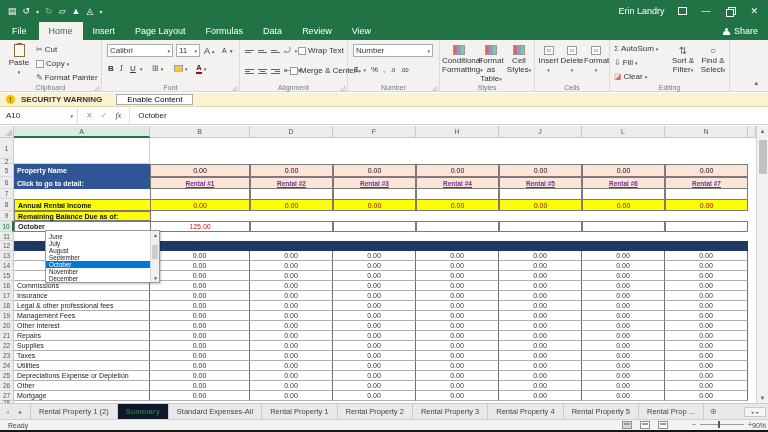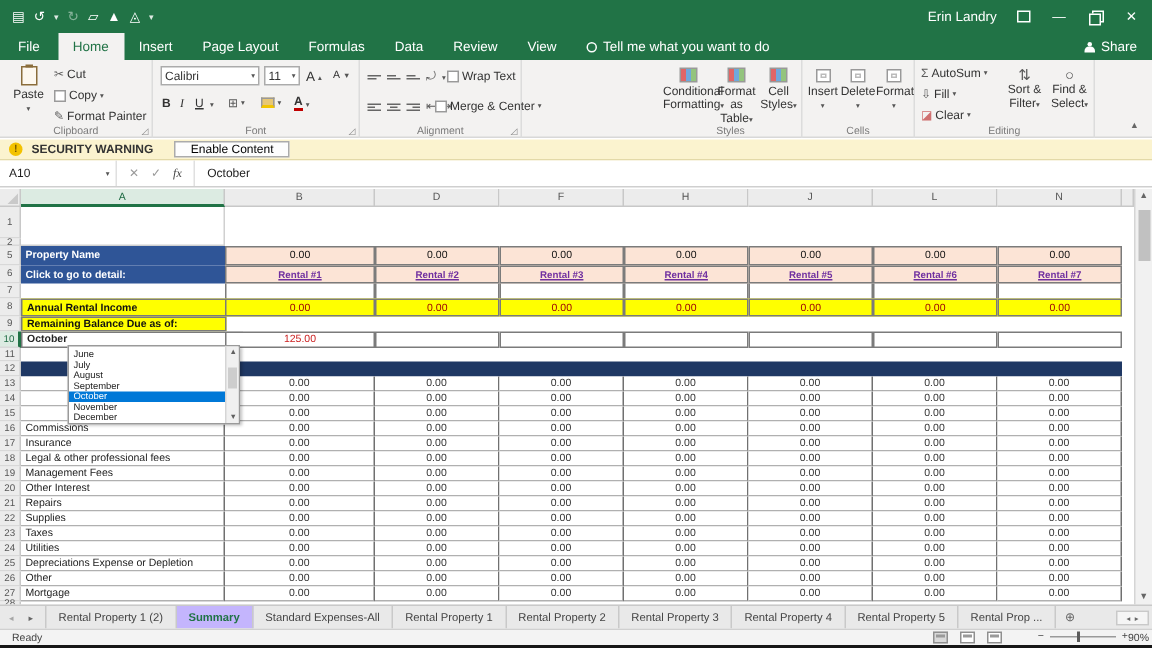--- a/index.html
+++ b/index.html
@@ -115,21 +115,21 @@
   .vscroll { position:absolute; left:756px; top:126px; width:12px; height:277px; background:#f1f1f1; border-left:1px solid #d5d5d5; }
   .vscroll .ar { position:absolute; left:0; width:11px; text-align:center; font-size:6px; color:#666; }
   .vthumb { position:absolute; left:2px; top:14px; width:8px; height:34px; background:#c1c1c1; }
 
   
   .tabbar { position:absolute; left:0; top:403px; width:768px; height:16px; background:#e9e9e9; border-top:1px solid #c9c9c9;
             display:flex; align-items:stretch; font-size:7.5px; color:#444; }
   .tab-scroll { display:flex; align-items:center; gap:10px; padding:0 8px 0 6px; color:#666; font-size:6px; }
   .stab { display:flex; align-items:center; padding:0 8px; border-right:1px solid #c9c9c9; white-space:nowrap; }
   .stab:first-of-type { border-left:1px solid #c9c9c9; }
-  .stab.active { background:#c4b5fd; color:#217346; font-weight:bold; }
+  .stab.active { background:#0f172a; color:#217346; font-weight:bold; }
   .addsheet { display:flex; align-items:center; padding:0 6px; color:#666; font-size:8px; }
   .hstub { position:absolute; right:2px; top:3px; width:22px; height:10px; background:#f5f5f5; border:1px solid #c9c9c9;
            display:flex; align-items:center; justify-content:center; gap:3px; font-size:5px; color:#666; }
 
   
   .statusbar { position:absolute; left:0; top:419px; width:768px; height:11px; background:#f3f3f3; border-top:1px solid #d0d0d0;
                font-size:7px; color:#444; }
   .ready { position:absolute; left:8px; top:2px; }
   .viewicons { position:absolute; right:100px; top:1px; display:flex; gap:8px; }
   .vicon { width:10px; height:8px; border:1px solid #8f8f8f; background:#fff; position:relative; }
@@ -170,24 +170,20 @@
   <div class="rtab file">File</div>
   <div id="menu-tabs" style="display:flex;">
       <div class="rtab active">Home</div>
       <div class="rtab">Insert</div>
       <div class="rtab">Page Layout</div>
       <div class="rtab">Formulas</div>
       <div class="rtab">Data</div>
       <div class="rtab">Review</div>
       <div class="rtab">View</div>
     </div>
-  <div class="tellme">
-    <span class="bulb"></span>
-    <span>Tell me what you want to do</span>
-  </div>
   <div class="share">
     <span class="person"></span>
     <span>Share</span>
   </div>
 </div>
 
 <div class="ribbon">
 
   <div class="rgroup" style="left:0;width:102px;">
     <div class="bigbtn" style="left:6px;top:4px;width:26px;">
@@ -298,20 +294,36 @@
     </div>
     <div class="smallrow" style="left:50px;top:26px;">
       <span class="mini-ic"></span>
         <span>Merge &amp; Center</span>
         <span class="caret-s">▾</span>
     </div>
     <div class="glabel">Alignment</div>
     <div class="launcher">◿</div>
   </div>
 
+  <div class="rgroup" style="left:348px;width:92px;">
+    <div class="combo" style="left:5px;top:4px;width:80px;height:13px;">
+      <span class="cv">Number</span>
+        <span class="caret-s">▾</span>
+    </div>
+    <div class="smallrow" style="left:6px;top:25px;gap:5px;">
+      <span>$</span>
+        <span class="caret-s">▾</span>
+      <span>%</span>
+      <span>,</span>
+      <span style="font-size:6px;">.0</span>
+      <span style="font-size:6px;">.00</span>
+    </div>
+    <div class="glabel">Number</div>
+    <div class="launcher">◿</div>
+  </div>
 
   <div class="rgroup" style="left:440px;width:95px;">
     <div class="bigbtn stybtn" style="left:2px;top:5px;width:34px;">
       <div class="ic"></div>
       <span>Conditional</span><br><span>Formatting</span><span class="caret-s">▾</span>
     </div>
     <div class="bigbtn stybtn" style="left:36px;top:5px;width:30px;">
       <div class="ic"></div>
       <span>Format as</span><br><span>Table</span><span class="caret-s">▾</span>
     </div>

